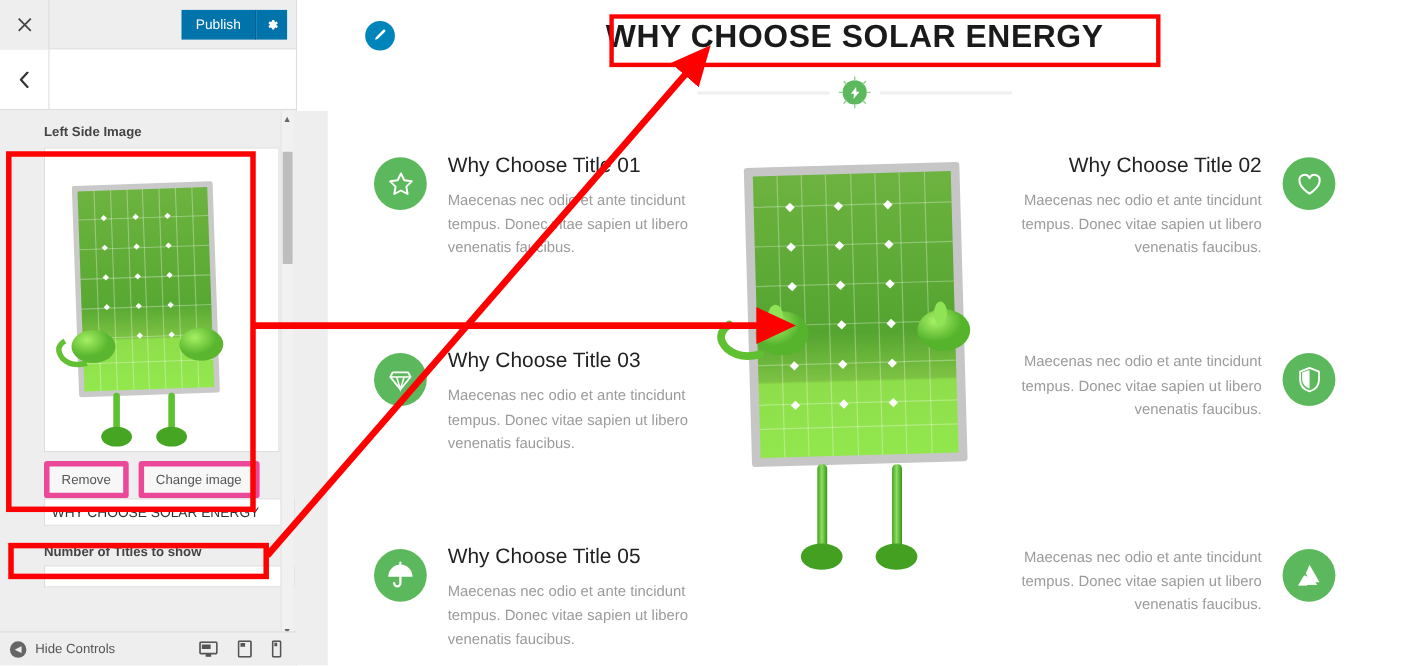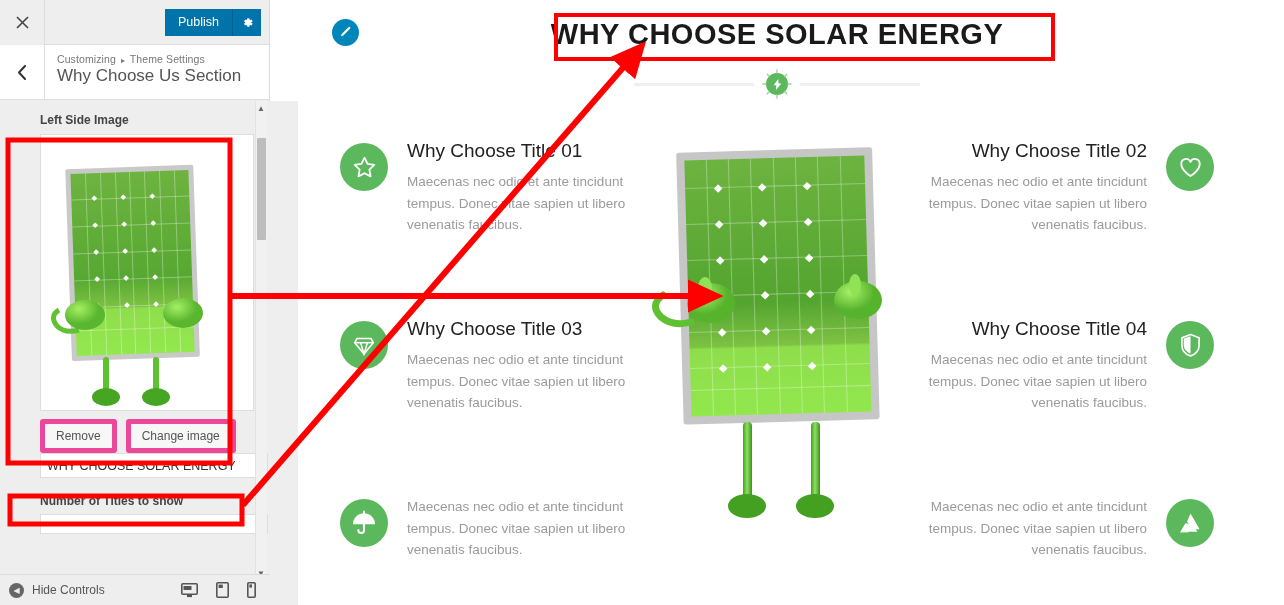--- a/index.html
+++ b/index.html
@@ -227,28 +227,20 @@
           </svg>
         </div>
       </div>
     </div>
 
     <div class="cz-section-head">
       <div class="cz-back">
         <svg width="10" height="15" viewBox="0 0 10 15" aria-hidden="true">
           <path d="M8 1 L2 7.5 L8 14" stroke="#333" stroke-width="2" fill="none" stroke-linecap="round" stroke-linejoin="round"></path>
         </svg>
-      </div>
-      <div class="cz-titles">
-        <div class="cz-breadcrumb">
-          <span>Customizing</span>
-          <span class="arrow">▸</span>
-          <span>Theme Settings</span>
-        </div>
-        <div class="cz-panel-title">Why Choose Us Section</div>
       </div>
     </div>
 
     <div class="cz-body">
 
       <div class="cz-label">Left Side Image</div>
 
       <div class="cz-img-box">
         <div class="cz-img-inner">
           
@@ -465,20 +457,21 @@
 
         <div class="feat">
           <div class="feat-icon">
             <svg width="26" height="26" viewBox="0 0 24 24" aria-hidden="true">
               <path d="M1.8 13.2a10.2 10.2 0 0120.4 0z" fill="#fff"></path>
               <path d="M12 13.2v5.4a2.6 2.6 0 01-5.2 0" fill="none" stroke="#fff" stroke-width="1.9" stroke-linecap="round"></path>
               <path d="M12 1.4v1.9" stroke="#fff" stroke-width="1.8" stroke-linecap="round"></path>
             </svg>
           </div>
           <div class="feat-txt">
+            <div class="feat-title">Why Choose Title 05</div>
             <div class="feat-desc">Maecenas nec odio et ante tincidunt tempus. Donec vitae sapien ut libero venenatis faucibus.</div>
           </div>
         </div>
       </div>
 
       <div class="col col-right">
         <div class="feat">
           <div class="feat-icon">
             <svg width="25" height="25" viewBox="0 0 24 24" aria-hidden="true">
               <path d="M12 20.2S3.2 14.8 3.2 8.9A4.6 4.6 0 0112 6.6a4.6 4.6 0 018.8 2.3c0 5.9-8.8 11.3-8.8 11.3z" fill="none" stroke="#fff" stroke-width="1.8" stroke-linejoin="round"></path>
@@ -491,21 +484,20 @@
         </div>
 
         <div class="feat">
           <div class="feat-icon">
             <svg width="23" height="24" viewBox="0 0 24 26" aria-hidden="true">
               <path d="M12 1.6l9.3 3.6v8c0 6.2-4.4 10-9.3 11.6C7.1 23.2 2.7 19.4 2.7 13.2v-8z" fill="none" stroke="#fff" stroke-width="1.8" stroke-linejoin="round"></path>
               <path d="M12 3.6v18.6c-4-1.5-7.3-4.8-7.3-9.6V6z" fill="#fff"></path>
             </svg>
           </div>
           <div class="feat-txt">
-            <div class="feat-title">Why Choose Title 04</div>
             <div class="feat-desc">Maecenas nec odio et ante tincidunt tempus. Donec vitae sapien ut libero venenatis faucibus.</div>
           </div>
         </div>
 
         <div class="feat">
           <div class="feat-icon">
             <svg width="25" height="23" viewBox="0 0 26 24" aria-hidden="true">
               <path d="M13 1.5L22.5 18H14L9.5 9.8z" fill="#fff"></path>
               <path d="M8.2 11.4L3 20.6h17.2l-3-5.2z" fill="#fff" opacity=".95"></path>
               <path d="M7.4 12.1L1.9 21.5h8.6l2.8-5z" fill="#fff" opacity=".8"></path>

